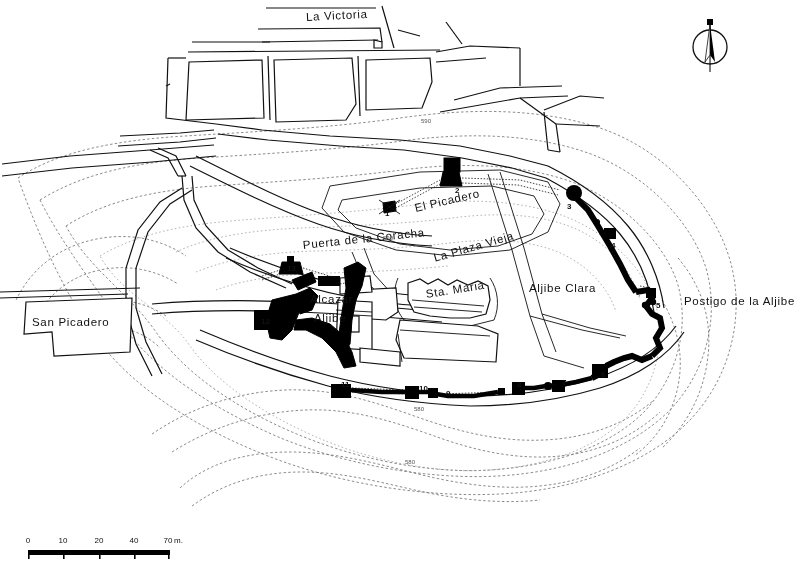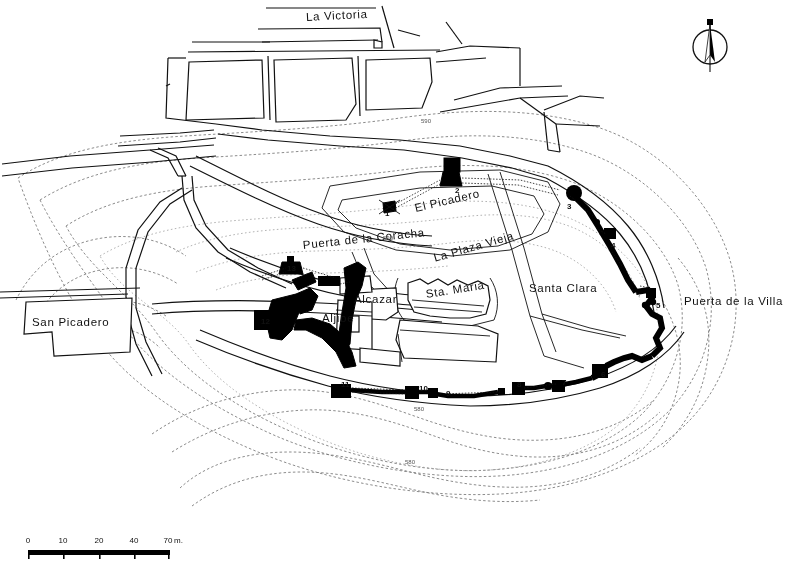--- a/index.html
+++ b/index.html
@@ -328,24 +328,24 @@
       <rect x="168" y="550" width="1.6" height="9" fill="#000"></rect>
     </g>
   </svg>
 
   <div id="place-label-layer">
       <div class="map-label label-place rot-5" style="left: 306px; top: 12px;">La Victoria</div>
       <div class="map-label label-place rot-2" style="left: 415px; top: 203px;">El Picadero</div>
       <div class="map-label label-place rot-3" style="left: 434px; top: 253px;">La Plaza Vieja</div>
       <div class="map-label label-gate rot-4" style="left: 303px; top: 240px;">Puerta de la Coracha</div>
       <div class="map-label label-place rot-1" style="left: 426px; top: 289px;">Sta. Maria</div>
-      <div class="map-label label-place " style="left: 529px; top: 283px;">Santa Clara</div>
-      <div class="map-label label-place " style="left: 684px; top: 296px;">Puerta de la Villa</div>
-      <div class="map-label label-place " style="left: 310px; top: 294px; margin-left: 44px;">Alcazar</div>
-      <div class="map-label label-place " style="left: 322px; top: 313px;">Aljibe</div>
+      <div class="map-label label-place " style="left: 529px; top: 283px;">Aljibe Clara</div>
+      <div class="map-label label-place " style="left: 684px; top: 296px;">Postigo de la Aljibe</div>
+      <div class="map-label label-place " style="left: 310px; top: 294px;">Alcazar</div>
+      <div class="map-label label-place " style="left: 314px; top: 313px;">Aljibe</div>
       <div class="map-label label-place " style="left: 32px; top: 317px;">San Picadero</div>
     </div>
   <div id="number-label-layer">
       <div class="map-label label-num" style="left: 385px; top: 210px;">1</div>
       <div class="map-label label-num" style="left: 455px; top: 187px;">2</div>
       <div class="map-label label-num" style="left: 567px; top: 203px;">3</div>
       <div class="map-label label-num" style="left: 611px; top: 242px;">4</div>
       <div class="map-label label-num" style="left: 656px; top: 302px;">5</div>
       <div class="map-label label-num" style="left: 601px; top: 371px;">6</div>
       <div class="map-label label-num" style="left: 562px; top: 379px;">7</div>

